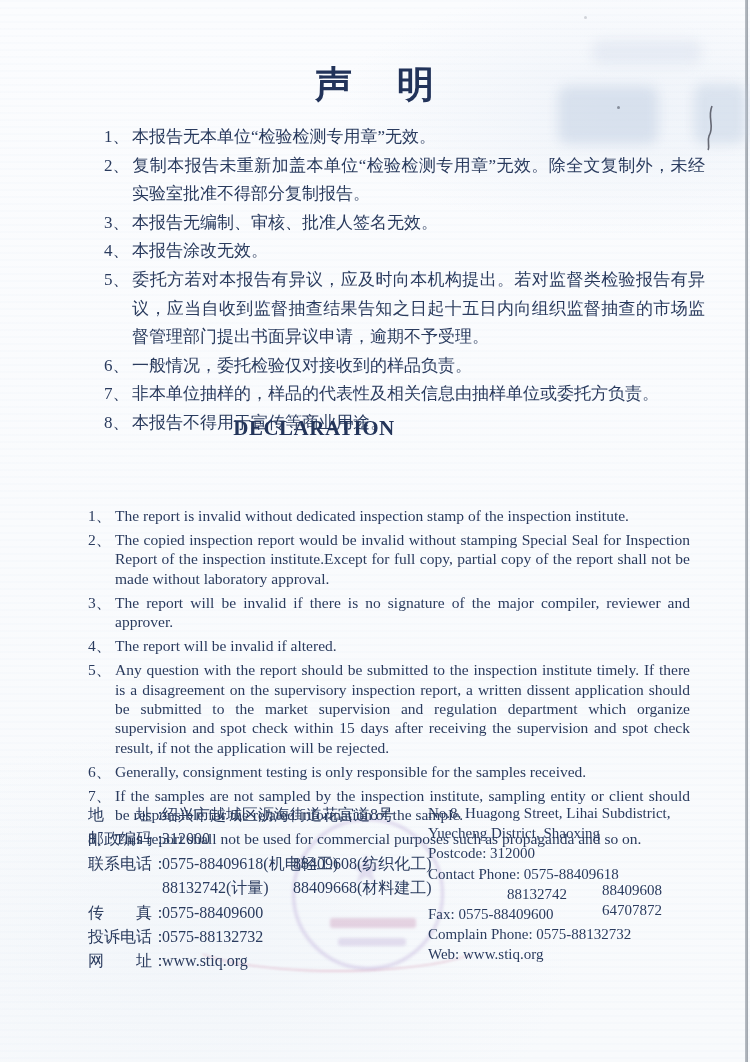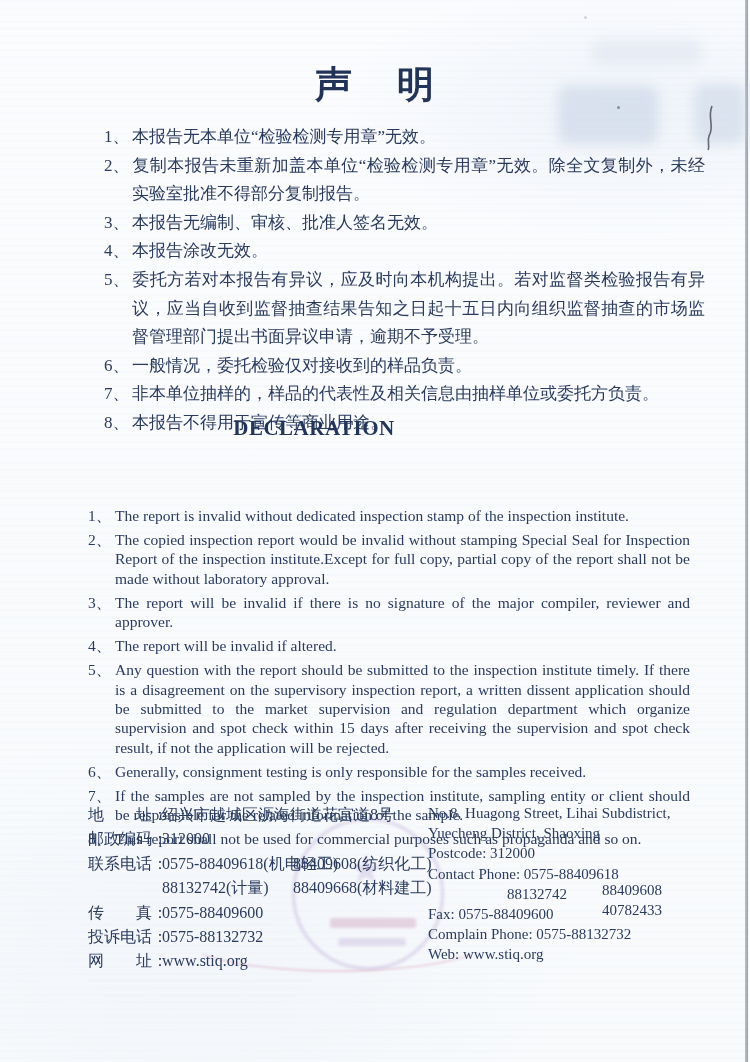--- a/index.html
+++ b/index.html
@@ -123,20 +123,20 @@
       <div class="fl-row"><span class="fl-label"></span><span class="fl-v1">88132742(计量)</span><span class="fl-v2">88409668(材料建工)</span></div>
       <div class="fl-row"><span class="fl-label">传　　真：</span><span class="fl-v1">0575-88409600</span></div>
       <div class="fl-row"><span class="fl-label">投诉电话：</span><span class="fl-v1">0575-88132732</span></div>
       <div class="fl-row"><span class="fl-label">网　　址：</span><span class="fl-v1">www.stiq.org</span></div>
     </div>
     <div class="f-right">
       <div class="fr-row"><span class="fr-t">No.8, Huagong Street, Lihai Subdistrict,</span></div>
       <div class="fr-row"><span class="fr-t">Yuecheng District, Shaoxing</span></div>
       <div class="fr-row"><span class="fr-t">Postcode: 312000</span></div>
       <div class="fr-row"><span class="fr-t">Contact Phone: 0575-88409618</span><span class="fr-c2">88409608</span></div>
-      <div class="fr-row indent"><span class="fr-t">88132742</span><span class="fr-c2">40782433</span></div>
+      <div class="fr-row indent"><span class="fr-t">88132742</span><span class="fr-c2">64707872</span></div>
       <div class="fr-row"><span class="fr-t">Fax: 0575-88409600</span></div>
       <div class="fr-row"><span class="fr-t">Complain Phone: 0575-88132732</span></div>
       <div class="fr-row"><span class="fr-t">Web: www.stiq.org</span></div>
     </div>
   </div>
 
 </div>
 
 </body></html>

